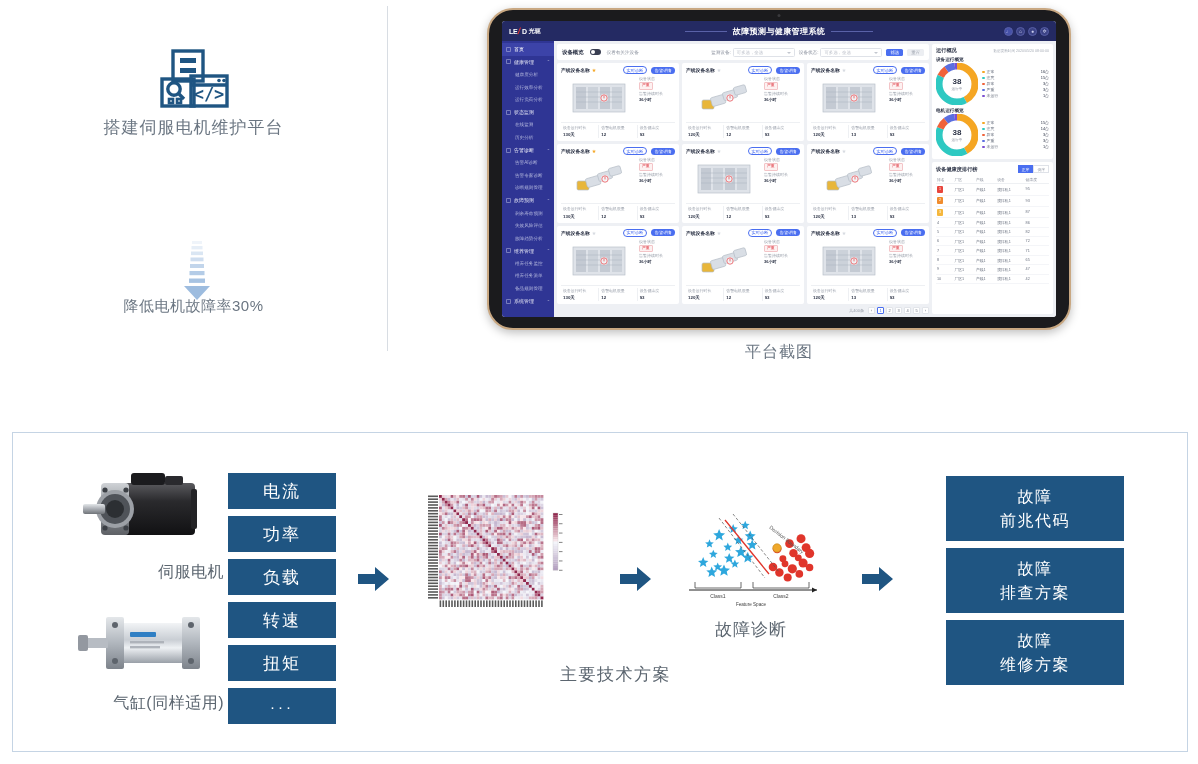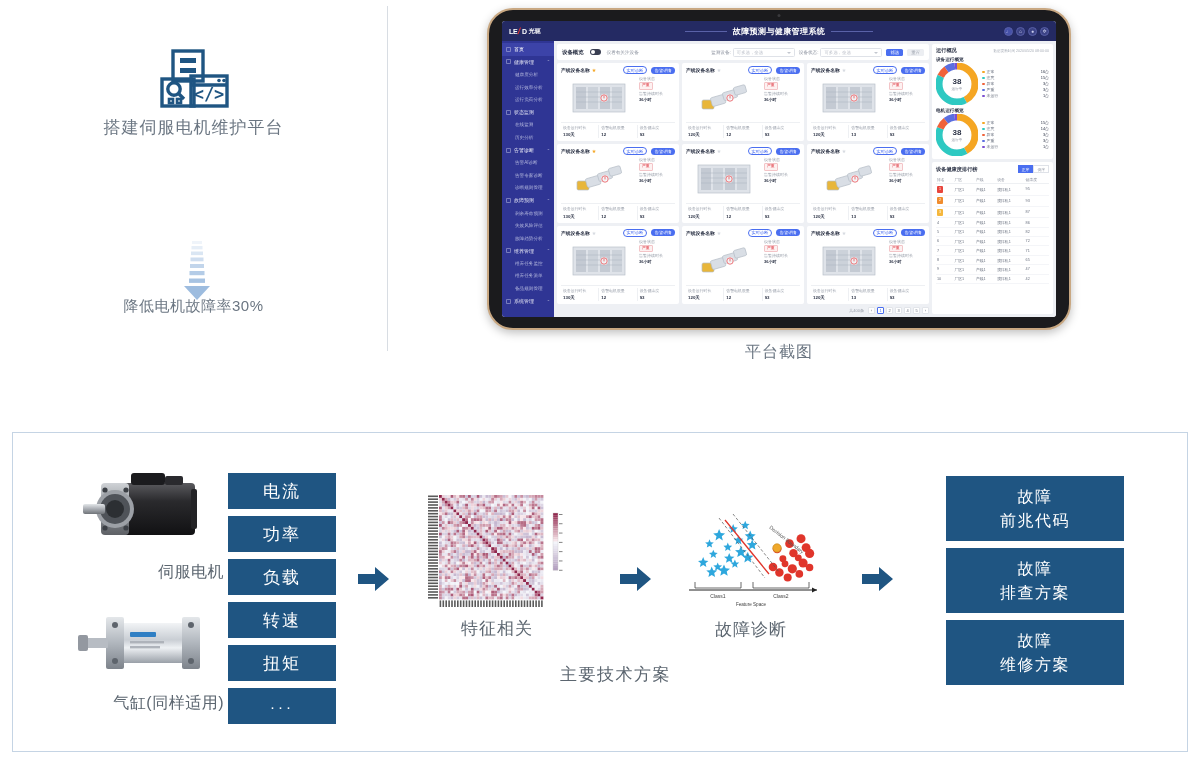--- a/index.html
+++ b/index.html
@@ -2562,21 +2562,20 @@
             <rect x="142" y="27" width="3.5" height="0.9" fill="#777"></rect>
             <rect x="142" y="36.3" width="3.5" height="0.9" fill="#777"></rect>
             <rect x="142" y="45.6" width="3.5" height="0.9" fill="#777"></rect>
             <rect x="142" y="54.900000000000006" width="3.5" height="0.9" fill="#777"></rect>
             <rect x="142" y="64.2" width="3.5" height="0.9" fill="#777"></rect>
             <rect x="142" y="73.5" width="3.5" height="0.9" fill="#777"></rect>
             <rect x="142" y="82.80000000000001" width="3.5" height="0.9" fill="#777"></rect>
           </g>
       </svg>
     </div>
-    <div class="mid-cap">特征相关</div>
   </div>
 
   <div class="arrow" style="left:620px; top:566px;">
     <svg width="32" height="26" viewBox="0 0 32 26">
       <polygon points="0,8 17,8 17,1 31,13 17,25 17,18 0,18" fill="#1f5582"></polygon>
     </svg>
   </div>
 
   <div class="mid-item" style="left:676px; top:512px; width:150px;">
     <div>

